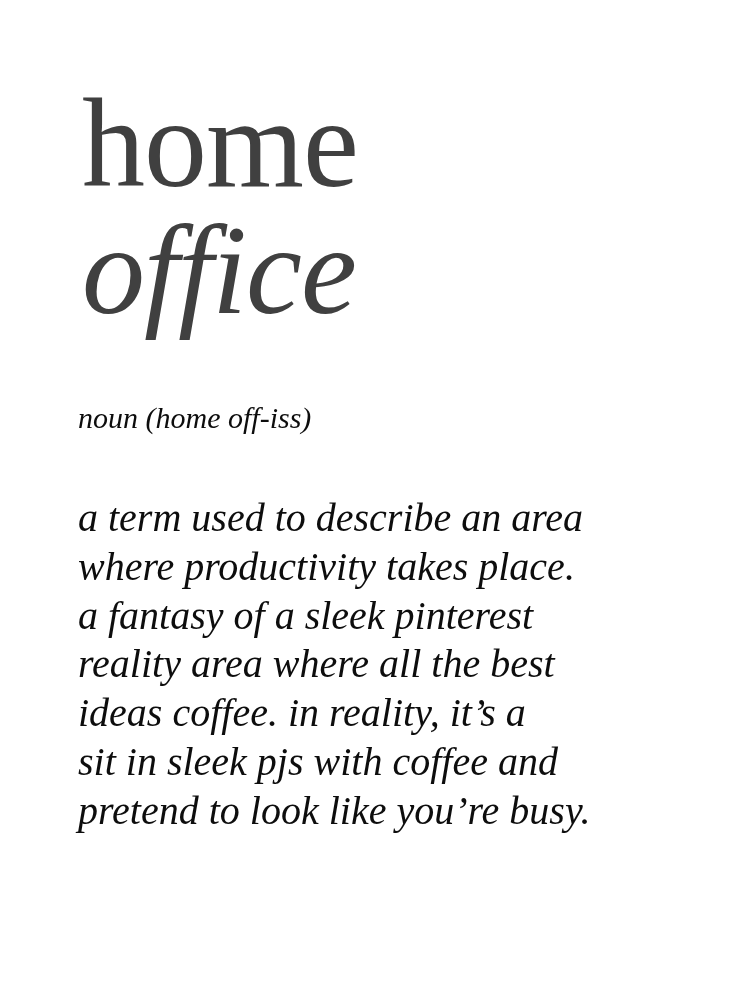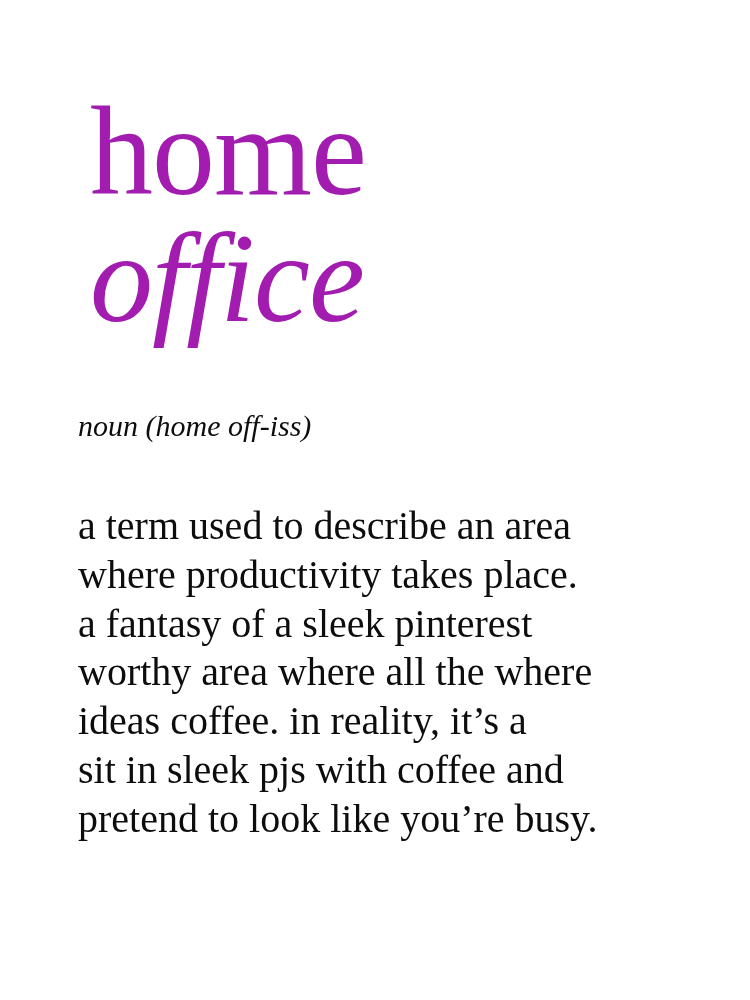--- a/index.html
+++ b/index.html
@@ -21,22 +21,22 @@
     left: 78px;
     top: 78px;
     right: 60px;
   }
   .title {
     font-family: "Liberation Serif", "DejaVu Serif", serif;
     font-weight: 400;
     font-size: 126px;
     line-height: 0.98;
     letter-spacing: -1px;
-    color: #a21caf;
-    margin: 12px;
+    color: #404040;
+    margin: 4px;
   }
   .title-line {
     display: block;
     white-space: nowrap;
   }
   .title-line.second {
     margin-top: 4px;
     font-style: italic;
   }
   .pronunciation {
@@ -46,20 +46,21 @@
     margin-top: 68px;
     color: #0d0d0d;
     white-space: nowrap;
   }
   .definition {
     font-size: 40px;
     line-height: 1.22;
     margin-top: 60px;
     color: #0d0d0d;
     max-width: 590px;
+    font-style: italic;
   }
   .definition .def-line {
     display: block;
     white-space: nowrap;
   }
 </style>
 </head>
 <body>
 
 <div class="poster">
@@ -69,20 +70,20 @@
       <span class="title-line first">home</span>
       <span class="title-line second">office</span>
     </h1>
 
     <div class="pronunciation">noun (home off-iss)</div>
 
     <div class="definition">
       <span class="def-line">a term used to describe an area</span>
       <span class="def-line">where productivity takes place.</span>
       <span class="def-line">a fantasy of a sleek pinterest</span>
-      <span class="def-line">worthy area where all the where</span>
+      <span class="def-line">reality area where all the best</span>
       <span class="def-line">ideas coffee. in reality, it’s a</span>
       <span class="def-line">sit in sleek pjs with coffee and</span>
       <span class="def-line">pretend to look like you’re busy.</span>
     </div>
 
   </div>
 </div>
 
 </body></html>

